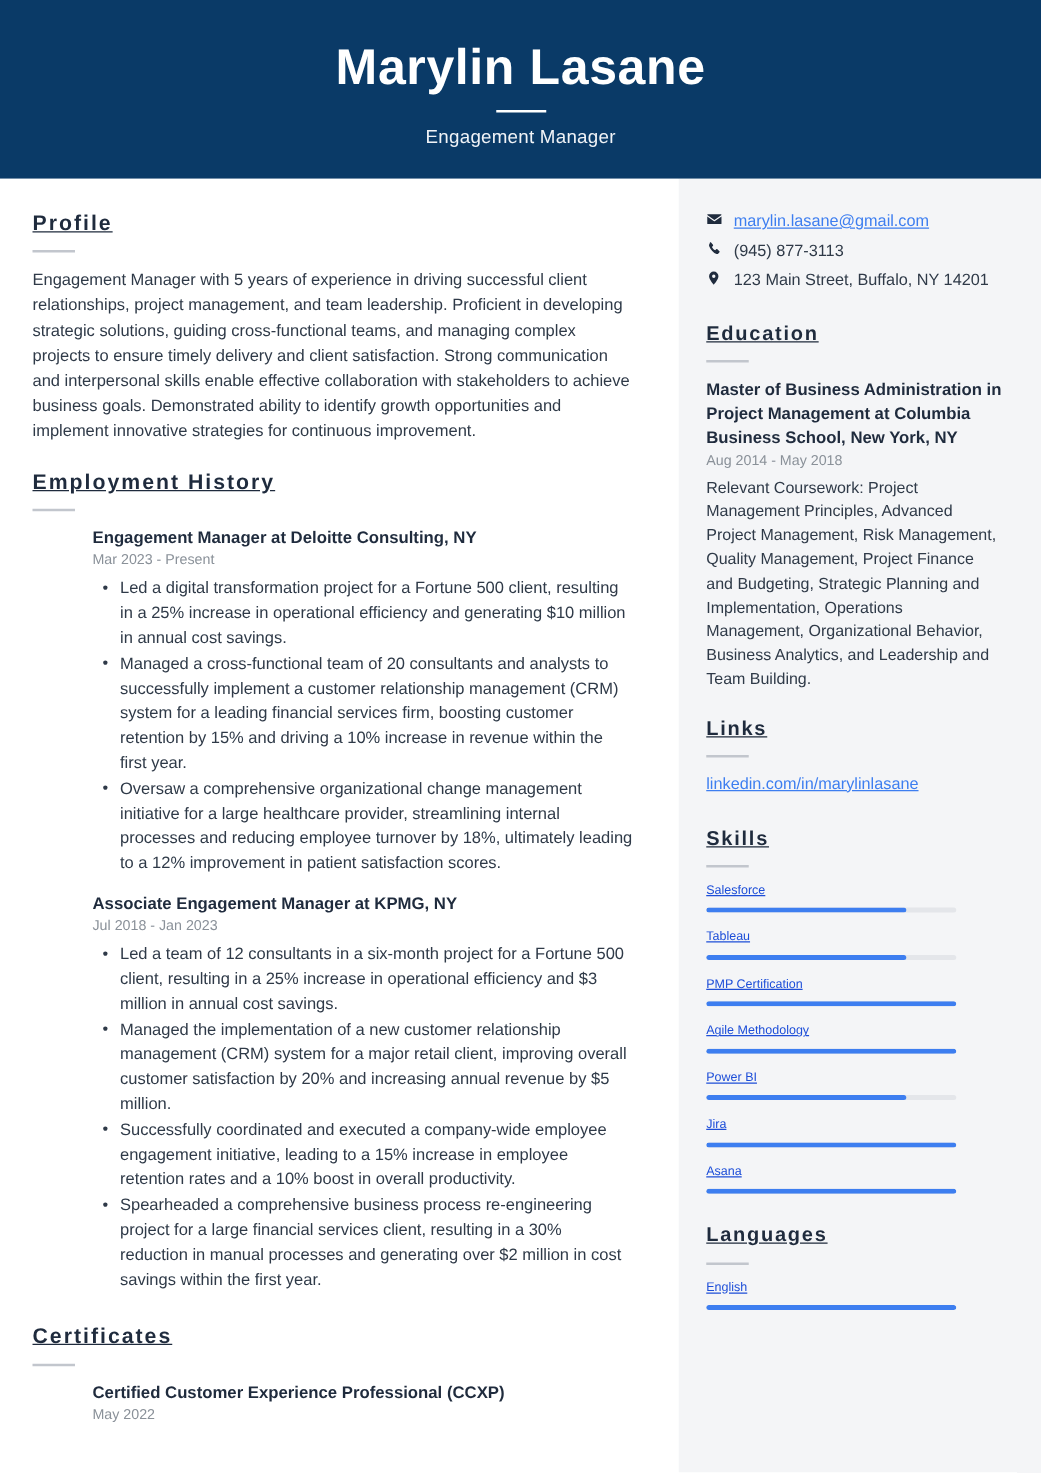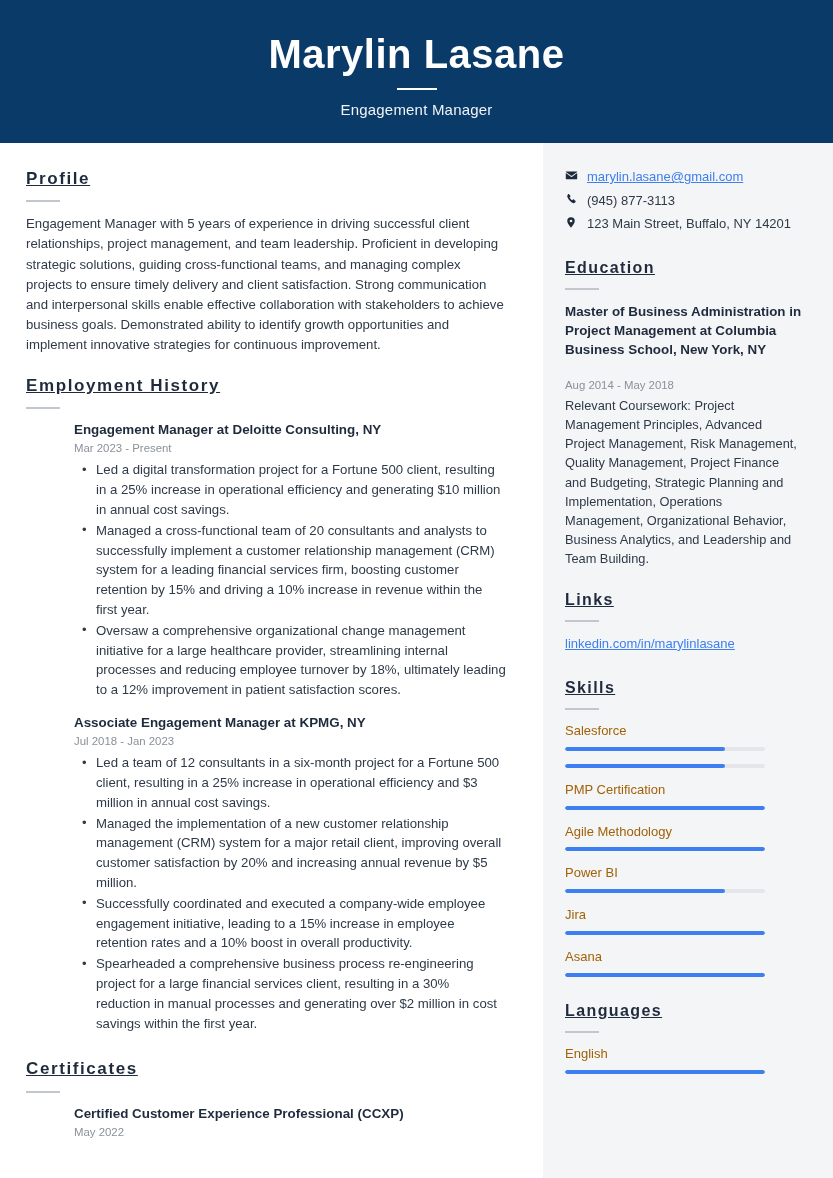--- a/index.html
+++ b/index.html
@@ -148,41 +148,42 @@
     text-decoration: underline;
     font-size: 13px;
   }
 
   
   .side-entry-title {
     font-size: 13.4px;
     font-weight: 700;
     color: #1f2b3d;
     line-height: 1.42;
-    margin-bottom: 18px;
+    margin-bottom: 2px;
   }
   .side-entry-date {
     font-size: 11.4px;
     color: #8a9199;
     line-height: 1.5;
     margin-bottom: 2px;
   }
   .side-para {
     font-size: 12.8px;
     line-height: 1.5;
     color: #2f3a48;
   }
 
   
   .skill { margin-bottom: 13px; }
   .skill-label {
-    font-size: 13px;
-    color: #a16207;
+    font-size: 10px;
+    color: #1d4ed8;
     line-height: 1.45;
     margin-bottom: 6px;
+    text-decoration: underline;
   }
   .skill-track {
     width: 200px;
     height: 4px;
     background: #e4e6ea;
     border-radius: 2px;
     overflow: hidden;
   }
   .skill-fill {
     height: 4px;
@@ -301,20 +302,21 @@
         <div class="title-rule"></div>
 
         <div class="skill">
           <div class="skill-label">Salesforce</div>
           <div class="skill-track">
             <div class="skill-fill" style="width: 80%;"></div>
           </div>
         </div>
 
         <div class="skill">
+          <div class="skill-label">Tableau</div>
           <div class="skill-track">
             <div class="skill-fill" style="width: 80%;"></div>
           </div>
         </div>
 
         <div class="skill">
           <div class="skill-label">PMP Certification</div>
           <div class="skill-track">
             <div class="skill-fill" style="width: 100%;"></div>
           </div>

